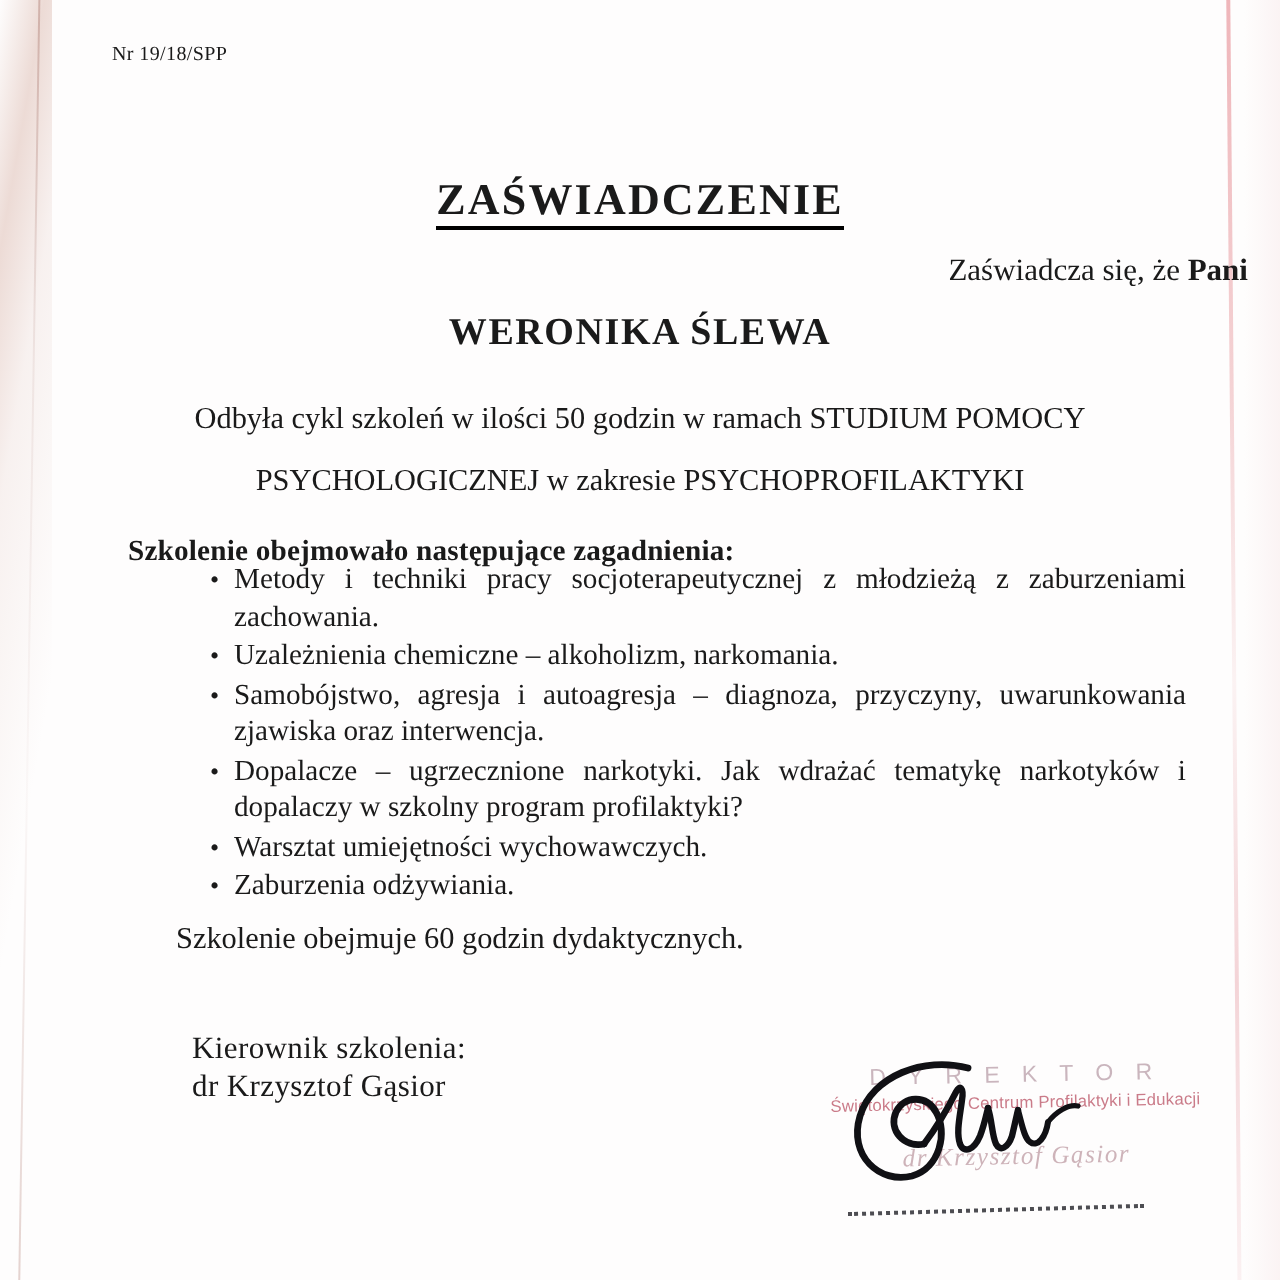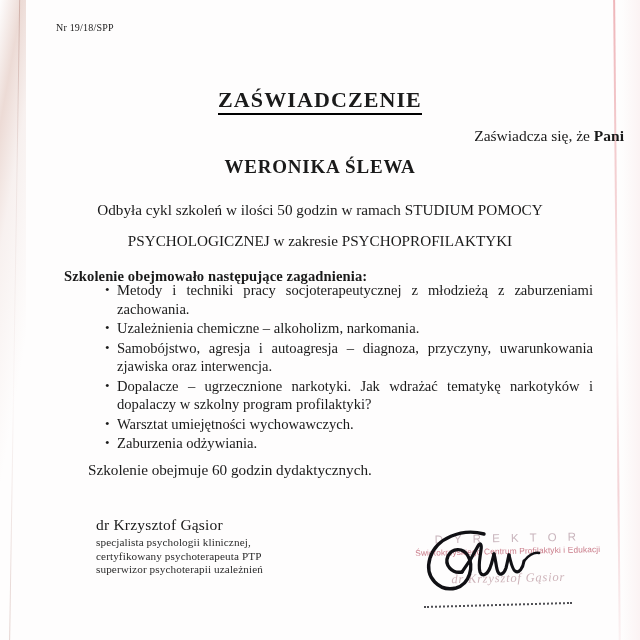--- a/index.html
+++ b/index.html
@@ -302,26 +302,22 @@
     <li class="single"><span>Uzależnienia chemiczne – alkoholizm, narkomania.</span></li>
     <li><span>Samobójstwo, agresja i autoagresja – diagnoza, przyczyny, uwarunkowania zjawiska oraz interwencja.</span></li>
     <li><span>Dopalacze – ugrzecznione narkotyki. Jak wdrażać tematykę narkotyków i dopalaczy w szkolny program profilaktyki?</span></li>
     <li class="single"><span>Warsztat umiejętności wychowawczych.</span></li>
     <li class="single"><span>Zaburzenia odżywiania.</span></li>
   </ul>
 
   <div class="closing-line">Szkolenie obejmuje 60 godzin dydaktycznych.</div>
 
   <div class="sig-block">
+    <div class="sig-role">Kierownik szkolenia:</div>
     <div class="sig-person">dr Krzysztof Gąsior</div>
-    <div class="sig-cred">
-      <div>specjalista psychologii klinicznej,</div>
-      <div>certyfikowany psychoterapeuta PTP</div>
-      <div>superwizor psychoterapii uzależnień</div>
-    </div>
   </div>
 
   <div class="stamp">
     <div class="stamp-dir">D Y R E K T O R</div>
     <div class="stamp-org">Świętokrzyskiego Centrum Profilaktyki i Edukacji</div>
     <div class="stamp-name">dr Krzysztof Gąsior</div>
   </div>
 
   <svg class="signature-svg" viewBox="0 0 150 90">
     <path d="M72,14 C50,8 24,18 18,38 C12,58 28,72 44,68 C58,64 62,46 56,36

